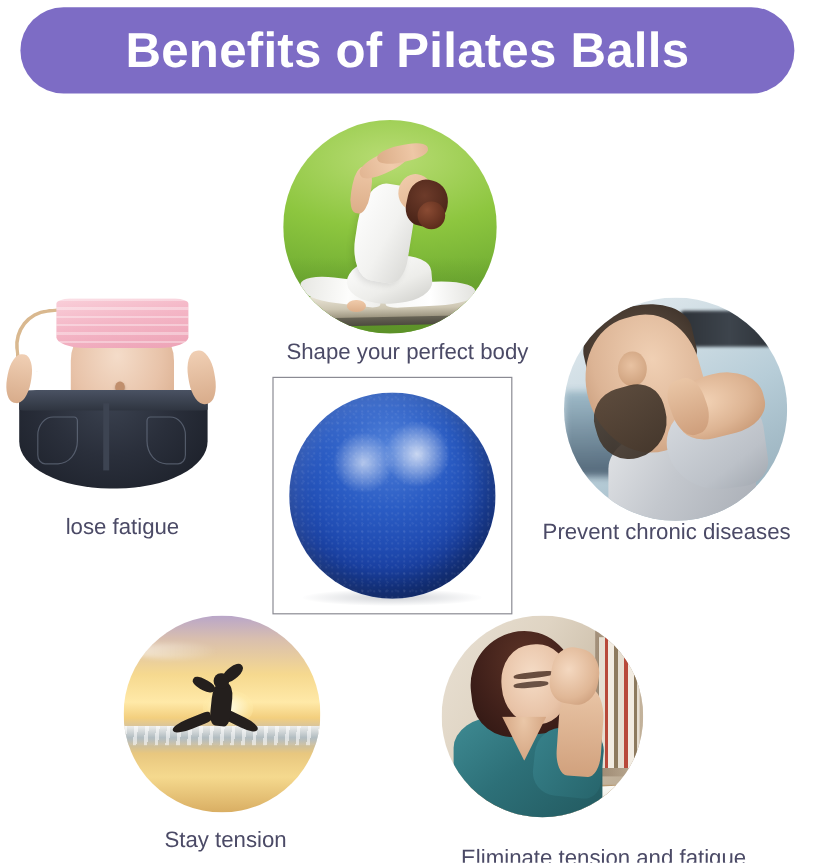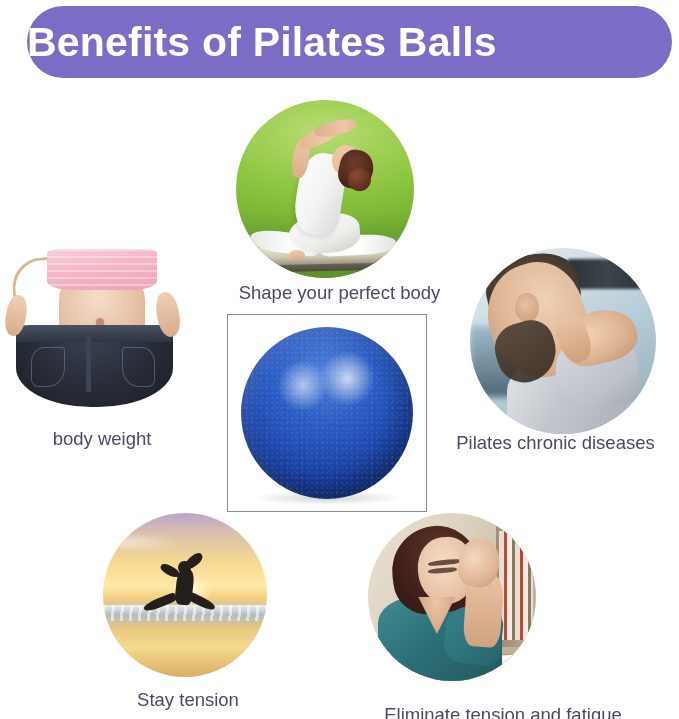--- a/index.html
+++ b/index.html
@@ -11,28 +11,29 @@
     width: 679px;
     height: 719px;
     position: relative;
     overflow: hidden;
     font-family: "Liberation Sans", sans-serif;
   }
 
   
   .header-pill {
     position: absolute;
-    left: 27px;
+    left: 17px;
     top: 6px;
     width: 645px;
     height: 72px;
     background: #7d6cc5;
     border-radius: 36px;
     display: flex;
     align-items: center;
+    justify-content: center;
   }
   .header-title {
     color: #ffffff;
     font-size: 41px;
     font-weight: bold;
     letter-spacing: 0.2px;
     white-space: nowrap;
     line-height: 1;
   }
 
@@ -493,34 +494,34 @@
     <div class="wp-top"></div>
     <div class="wp-jeans"></div>
     <div class="wp-waistband"></div>
     <div class="wp-fly"></div>
     <div class="wp-pocket-l"></div>
     <div class="wp-pocket-r"></div>
     <div class="wp-hand-l"></div>
     <div class="wp-hand-r"></div>
   </div>
 </div>
-<div class="caption" id="cap-weight">body weight</div>
+<div class="caption" id="cap-weight">lose fatigue</div>
 
 <div class="photo-circle" id="neck-circle">
   <div class="office-bg"></div>
   <div class="man-body"></div>
   <div class="man-hair"></div>
   <div class="man-head"></div>
   <div class="man-ear"></div>
   <div class="man-beard"></div>
   <div class="man-arm"></div>
   <div class="man-hand"></div>
   <div class="man-fingers"></div>
 </div>
-<div class="caption" id="cap-prevent">Pilates chronic diseases</div>
+<div class="caption" id="cap-prevent">Prevent chronic diseases</div>
 
 <div id="ball-frame">
   <div class="ball-shadow"></div>
   <div id="ball"></div>
 </div>
 
 <div class="photo-circle" id="sunset-circle">
   <div class="sunset-bg"></div>
   <div class="sunset-clouds"></div>
   <div class="sunset-sun"></div>

